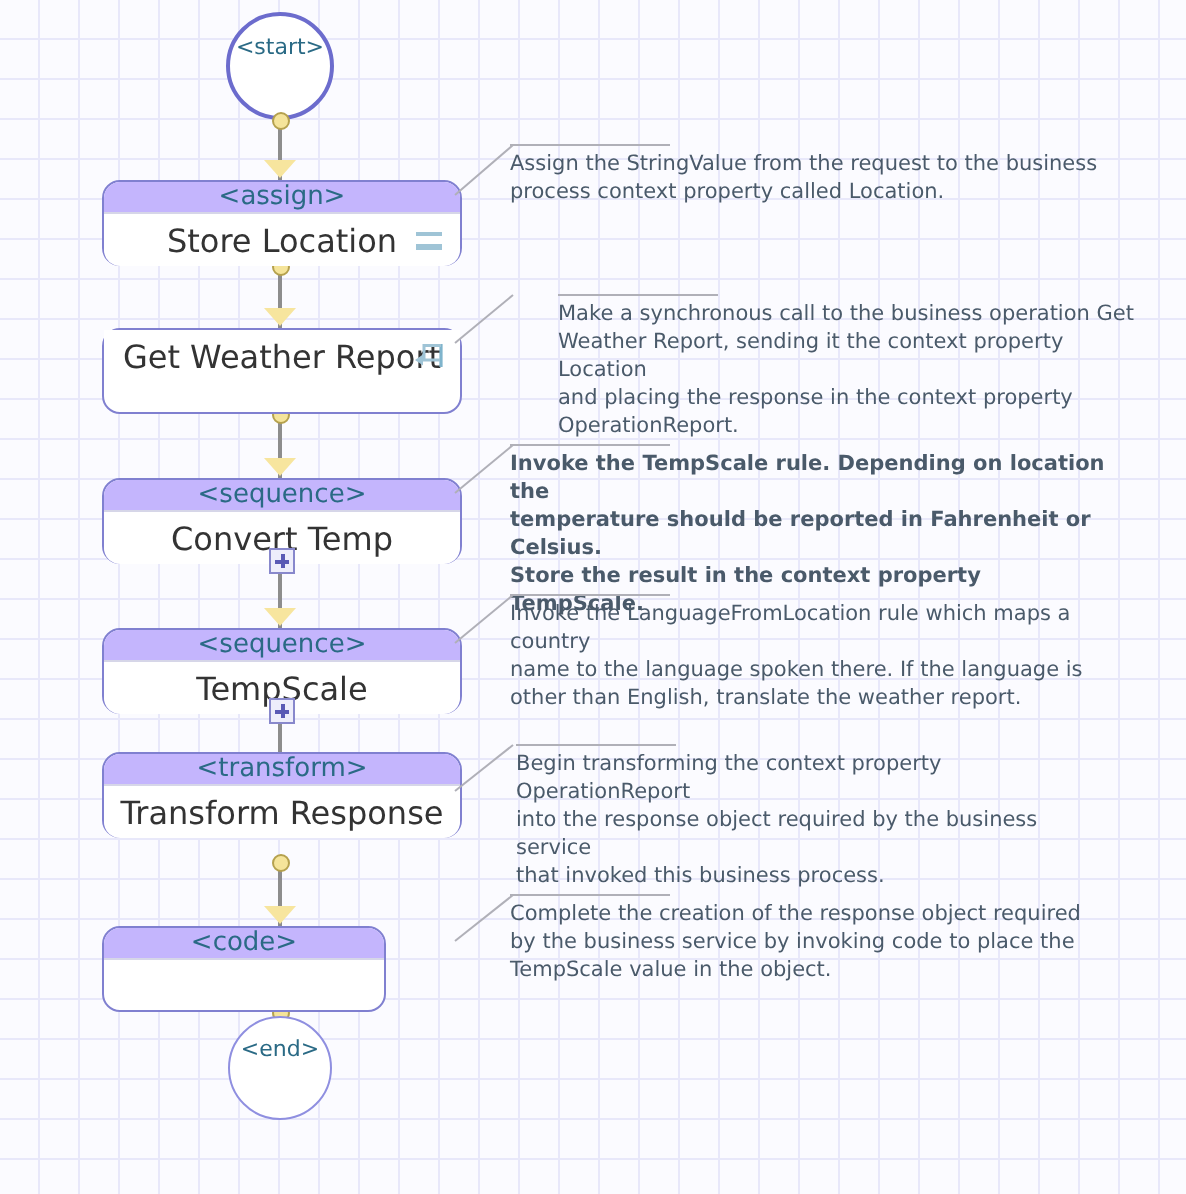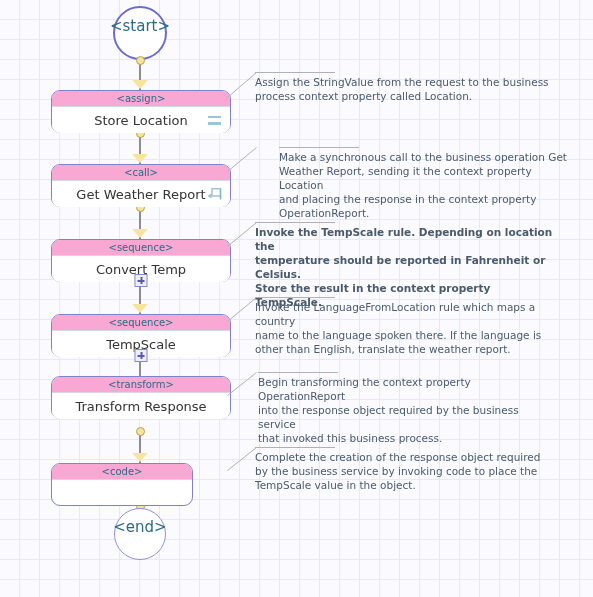--- a/index.html
+++ b/index.html
@@ -31,21 +31,21 @@
   .terminal {
     position: absolute;
     border-radius: 50%;
     background: #ffffff;
     box-sizing: border-box;
     display: flex;
     align-items: flex-start;
     justify-content: center;
   }
   .terminal .term-label {
-    font-size: 15px;
+    font-size: 11px;
     color: #2a6a85;
     margin-top: 9px;
     letter-spacing: 0px;
     white-space: nowrap;
   }
   .terminal.start {
     border: 2.5px solid #6c6ccd;
   }
   .terminal.end {
     border: 1.5px solid #8f8fe0;
@@ -57,38 +57,38 @@
     box-sizing: border-box;
     border: 1.5px solid #8080d0;
     border-radius: 9px;
     background: #ffffff;
     overflow: visible;
   }
   .node-type {
     height: 15px;
     line-height: 15px;
     text-align: center;
-    font-size: 10px;
+    font-size: 13px;
     color: #2a6a85;
     border-bottom: 1px solid #d6d6e8;
-    background: #f9a8d4;
+    background: #c4b5fd;
     border-radius: 8px 8px 0 0;
     white-space: nowrap;
   }
   .node-body {
     position: relative;
     height: 26px;
     display: flex;
     align-items: center;
     justify-content: center;
     background: #ffffff;
     border-radius: 0 0 8px 8px;
   }
   .node-name {
-    font-size: 13px;
+    font-size: 16px;
     color: #333333;
     white-space: nowrap;
   }
   .node-icon {
     position: absolute;
     right: 8px;
     top: 50%;
     transform: translateY(-50%);
     width: 16px;
     height: 16px;
@@ -245,21 +245,20 @@
       <div class="node" style="left: 51px; top: 90px; width: 180px; height: 43px;">
         <div class="node-type">&lt;assign&gt;</div>
         <div class="node-body">
           <span class="node-name">Store Location</span>
           <span class="node-icon">
             <span class="ic-equals"></span>
           </span>
         </div>
       </div>
       <div class="node" style="left: 51px; top: 164px; width: 180px; height: 43px;">
-        <div class="node-type">&lt;call&gt;</div>
         <div class="node-body">
           <span class="node-name">Get Weather Report</span>
           <span class="node-icon">
             <svg class="ic-call" viewBox="0 0 16 14">
               <path d="M14.5 1 L14.5 12.5" stroke="#7fb4cc" stroke-width="1.6" fill="none"></path>
               <path d="M14.5 1.8 L6 1.8 L6 9 L14 9" stroke="#9fc4d6" stroke-width="1.5" fill="none"></path>
               <path d="M5.5 6.3 L1.5 9 L5.5 11.7 Z" fill="#9fc4d6"></path>
             </svg>
           </span>
         </div>

